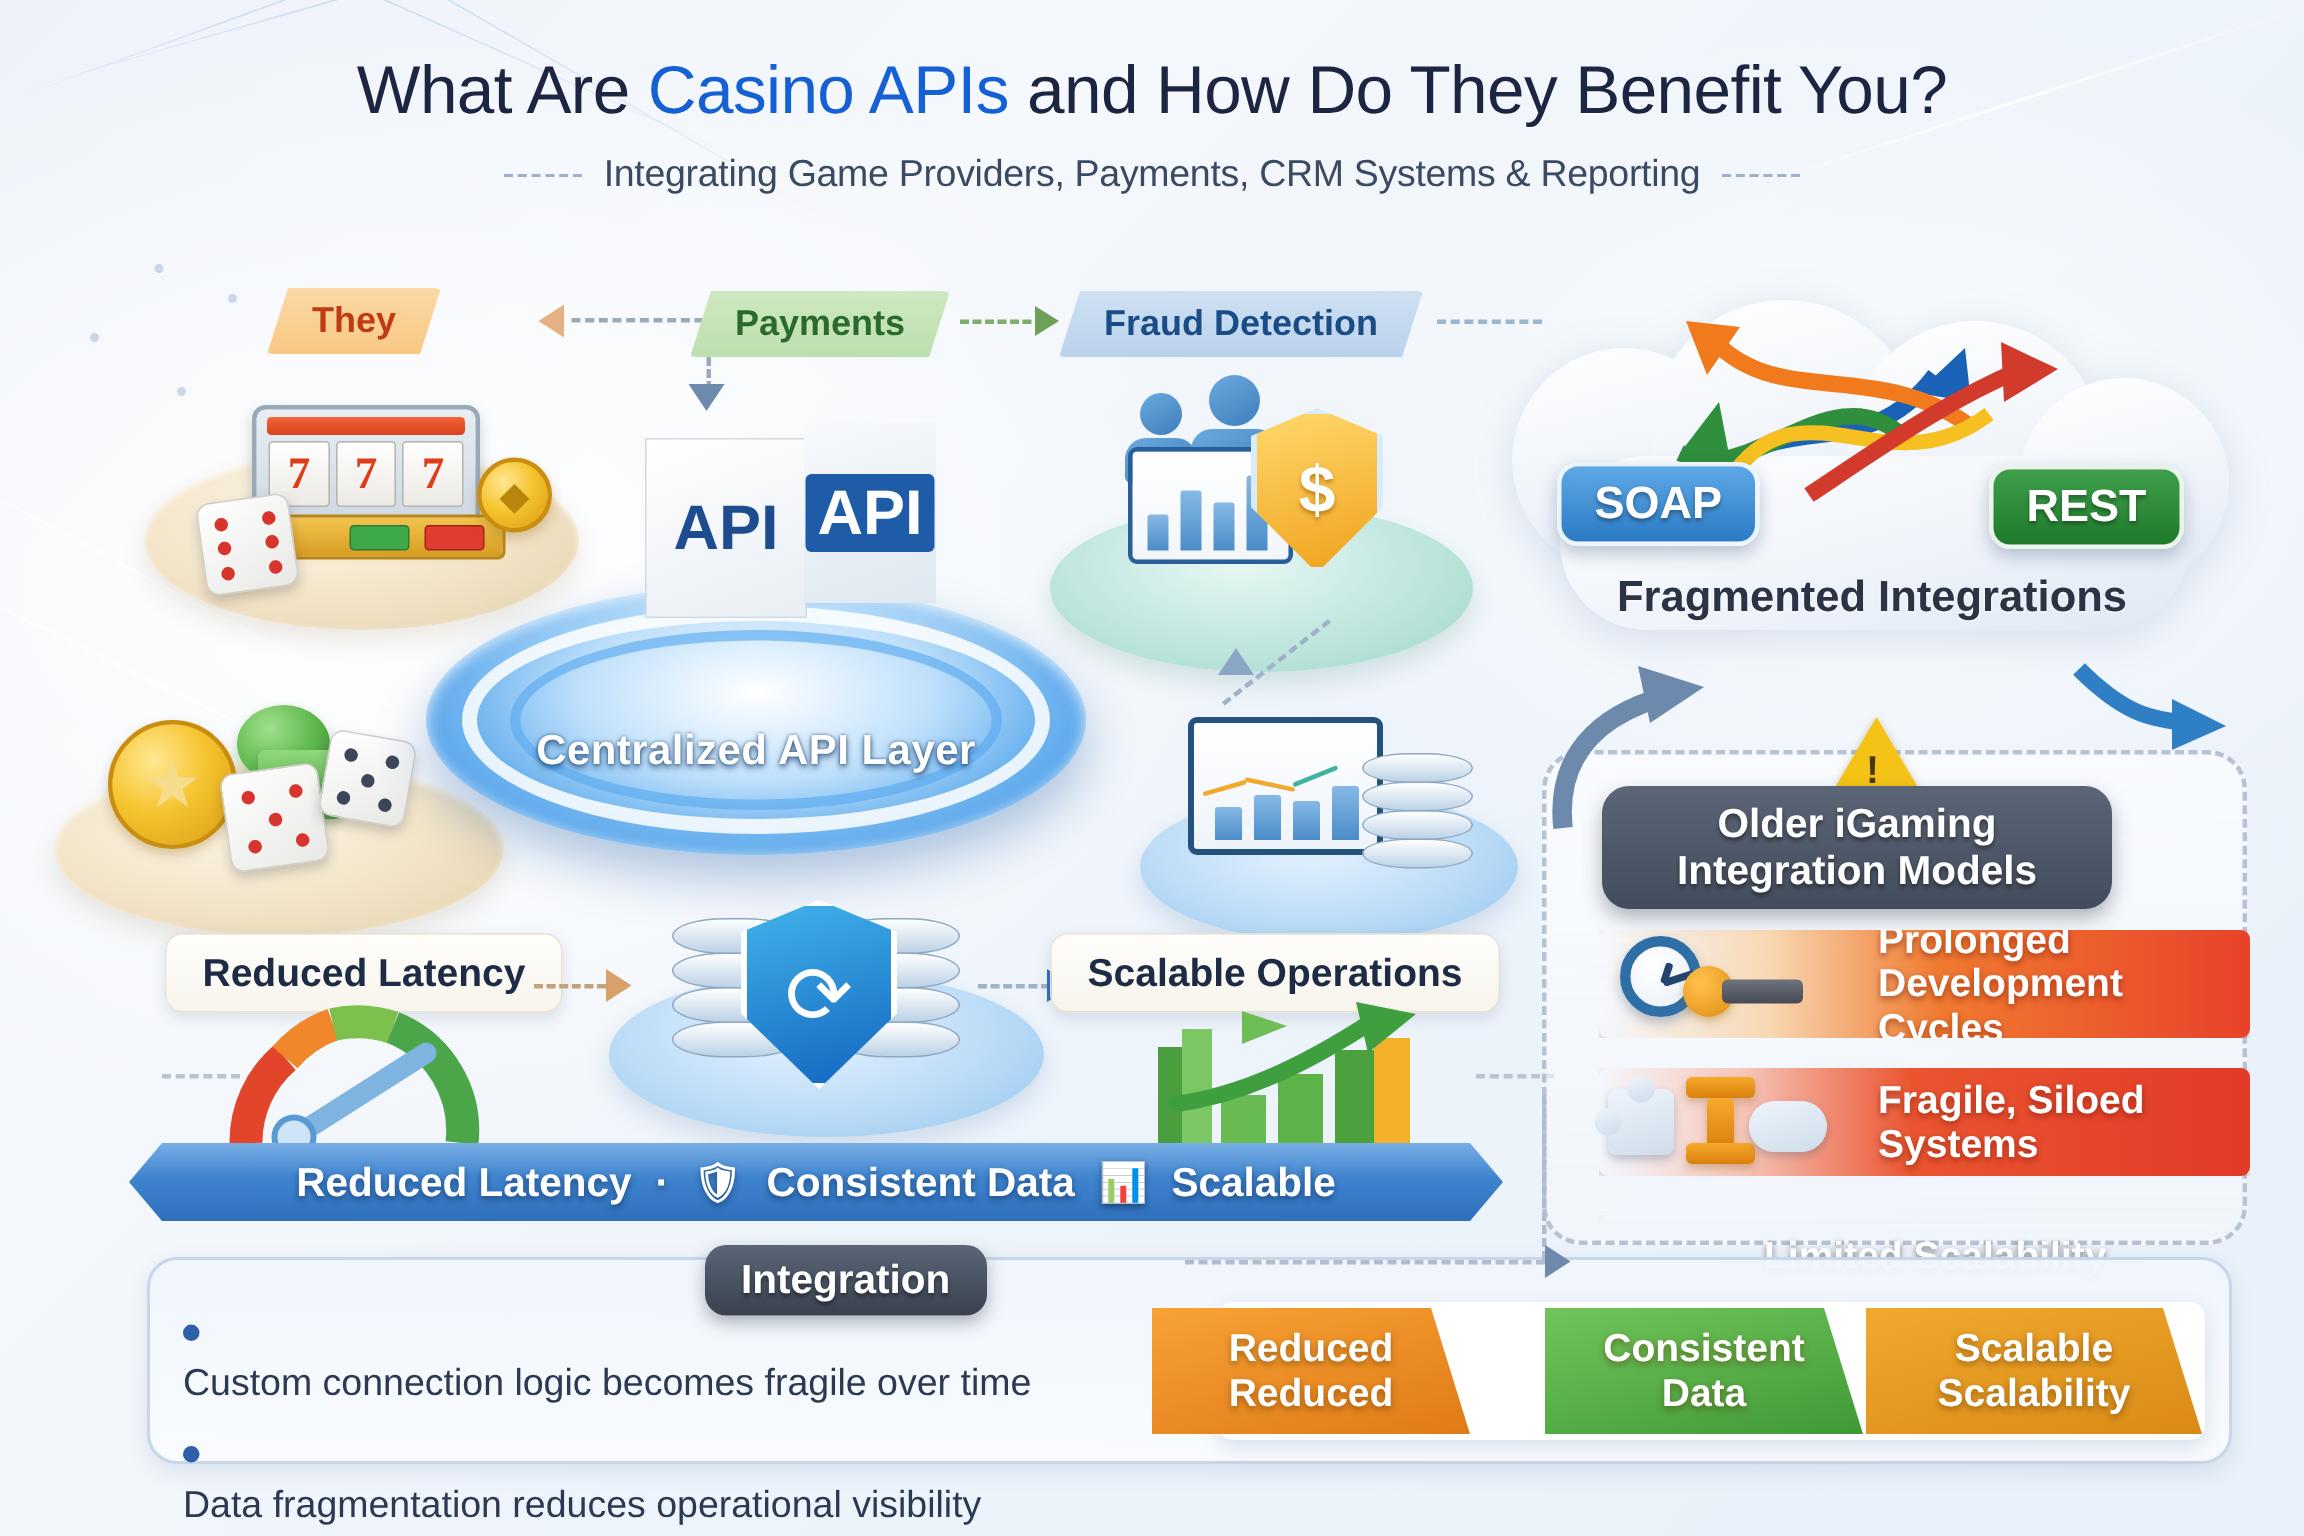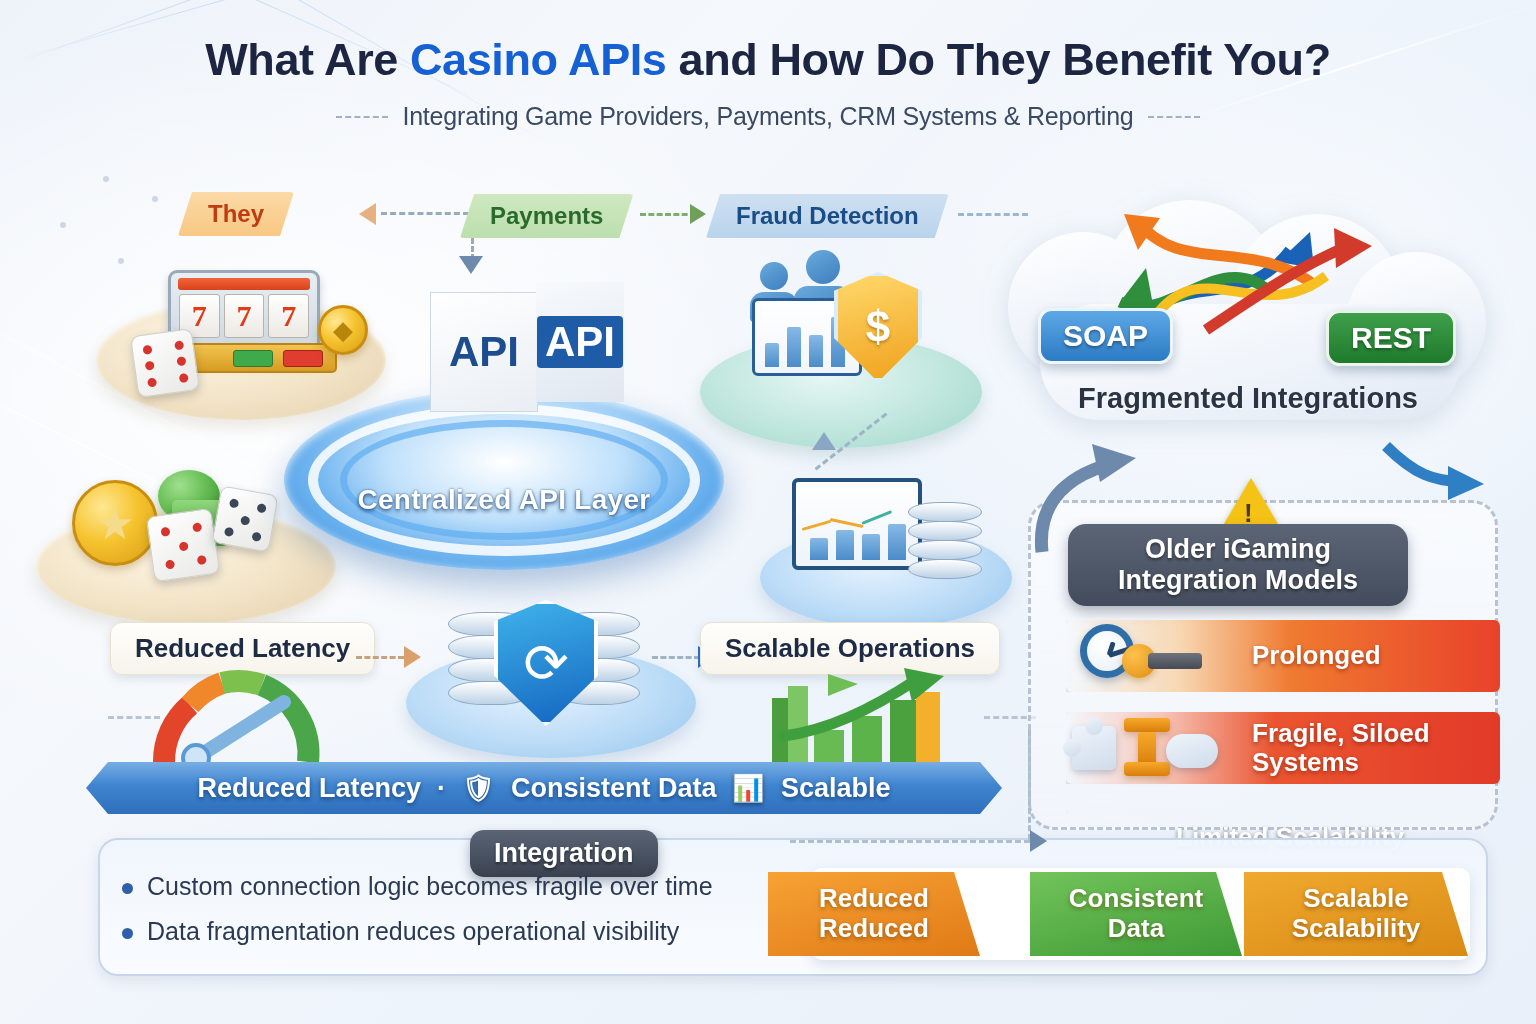--- a/index.html
+++ b/index.html
@@ -18,21 +18,21 @@
   .streak {
     position: absolute; height: 2px; background: linear-gradient(90deg, rgba(255,255,255,0) 0%, rgba(255,255,255,0.95) 45%, rgba(255,255,255,0) 100%);
     transform-origin: left center;
   }
   .streak2 { background: linear-gradient(90deg, rgba(190,212,240,0) 0%, rgba(190,212,240,0.75) 50%, rgba(190,212,240,0) 100%); height: 1px; }
   .dot-sm { position: absolute; width: 6px; height: 6px; border-radius: 50%; background: #b9c9e0; opacity: .7; }
 
   
   .header { position: absolute; top: 34px; left: 0; width: 100%; text-align: center; }
   .title {
-    font-size: 45px; font-weight: bold; color: #1c2541; letter-spacing: -0.4px;
+    font-size: 45px; font-weight: normal; color: #1c2541; letter-spacing: -0.4px;
     text-shadow: 0 1px 1px rgba(255,255,255,0.9);
   }
   .title .hl { color: #1560d4; }
   .subtitle-row { display: flex; align-items: center; justify-content: center; gap: 14px; margin-top: 16px; }
   .dashline { width: 52px; border-top: 2px dashed #9fb0c8; }
   .subtitle { font-size: 25px; color: #3b4a63; letter-spacing: -0.2px; }
 
   
   .hexbadge {
     position: absolute; display: flex; align-items: center; justify-content: center;
@@ -233,21 +233,21 @@
   .challenge-panel {
     position:absolute; border: 2px solid #c7d6e8; border-radius: 20px;
     background: linear-gradient(180deg, rgba(240,246,253,0.95), rgba(250,252,255,0.92));
     box-shadow: 0 5px 14px rgba(60,90,130,.12);
   }
   .challenge-tag {
     position:absolute; background: linear-gradient(180deg,#5b6576,#39414f); border-radius: 14px;
     color:#fff; font-weight:bold; font-size: 27px; padding: 8px 24px;
     box-shadow: 0 5px 11px rgba(40,50,70,.35); text-shadow: 0 2px 3px rgba(0,0,0,.45);
   }
-  .bullet-row { display:flex; align-items:flex-start; gap: 14px; font-size: 25px; color:#2b3a52; }
+  .bullet-row { display:flex; align-items:flex-start; gap: 14px; font-size: 25px; color:#2b3a52;flex-direction:column; }
   .bullet-dot { width: 11px; height: 11px; border-radius: 50%; background:#2f5fa8; margin-top: 11px; flex: none; }
 
   
   .chev {
     position:absolute; display:flex; align-items:center; justify-content:center; text-align:center;
     color:#fff; font-weight:bold; font-size: 26px; line-height: 1.14;
     text-shadow: 0 2px 4px rgba(90,50,0,.5);
     clip-path: polygon(0 0, calc(100% - 26px) 0, 100% 100%, 0 100%);
     box-shadow: 0 5px 11px rgba(120,80,20,.2);
   }
@@ -484,20 +484,21 @@
 <div class="warn-bang" style="top:498px; left:1244px;">!</div>
 
 <div class="dark-badge" style="top:524px; left:1068px; width:340px;">
   <div>Older iGaming</div>
   <div>Integration Models</div>
 </div>
 
 <div class="prob-bar prob-1" style="top:620px; left:1066px; width:434px; height:72px;">
   <div>
     <div>Prolonged</div>
+    <div>Development Cycles</div>
   </div>
 </div>
 <div class="clock" style="top:624px; left:1080px; width:54px; height:54px;">
   <div class="clock-hand" style="top:22px; left:22px; width:22px; height:5px; transform: rotate(-18deg);"></div>
   <div class="clock-hand" style="top:22px; left:22px; width:14px; height:5px; transform: rotate(-72deg);"></div>
 </div>
 <div class="wrench-head" style="top:644px; left:1122px;"></div>
 <div class="wrench-bar" style="top:653px; left:1148px; width:54px;"></div>
 
 <div class="prob-bar prob-2" style="top:712px; left:1066px; width:434px; height:72px;">

